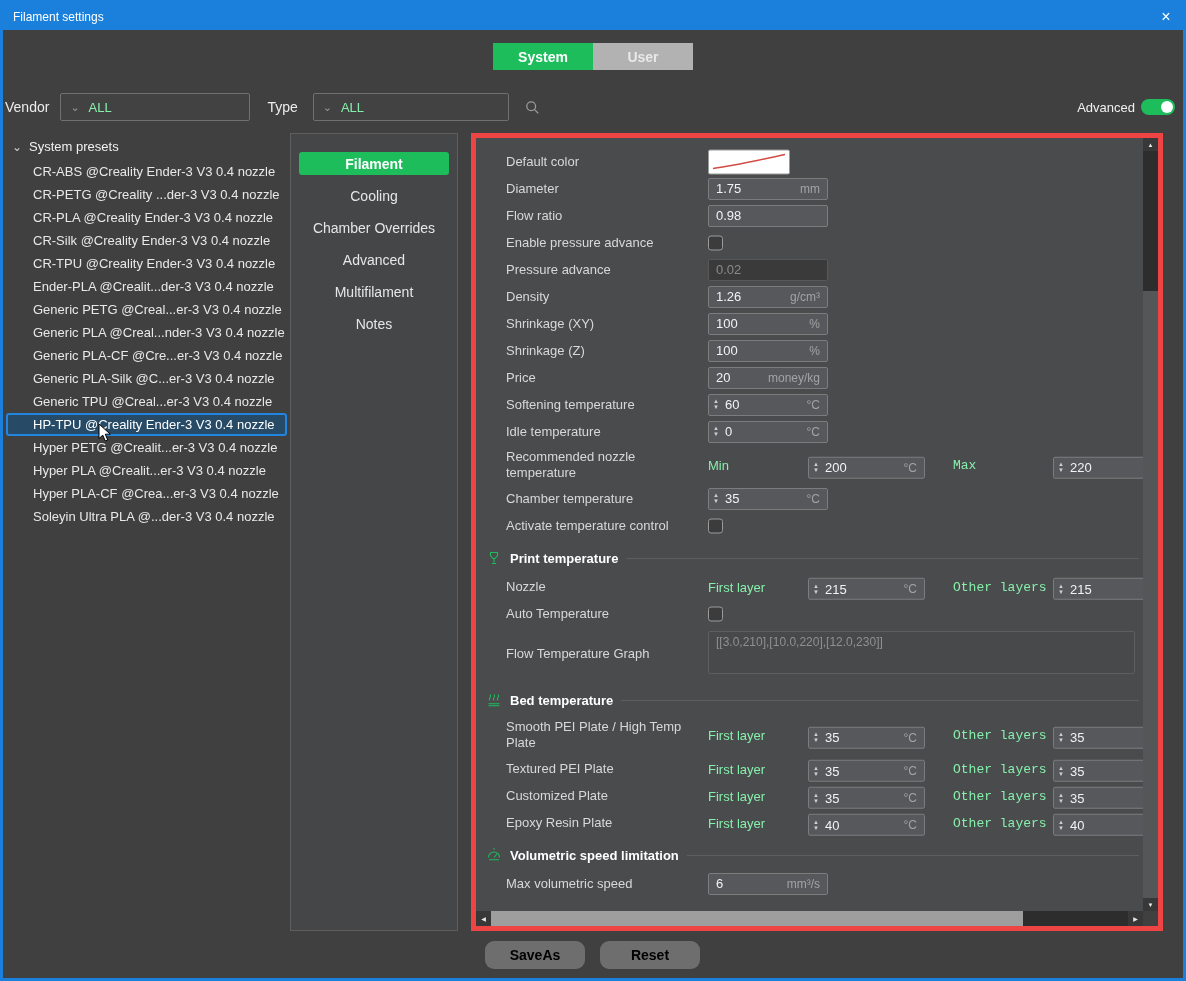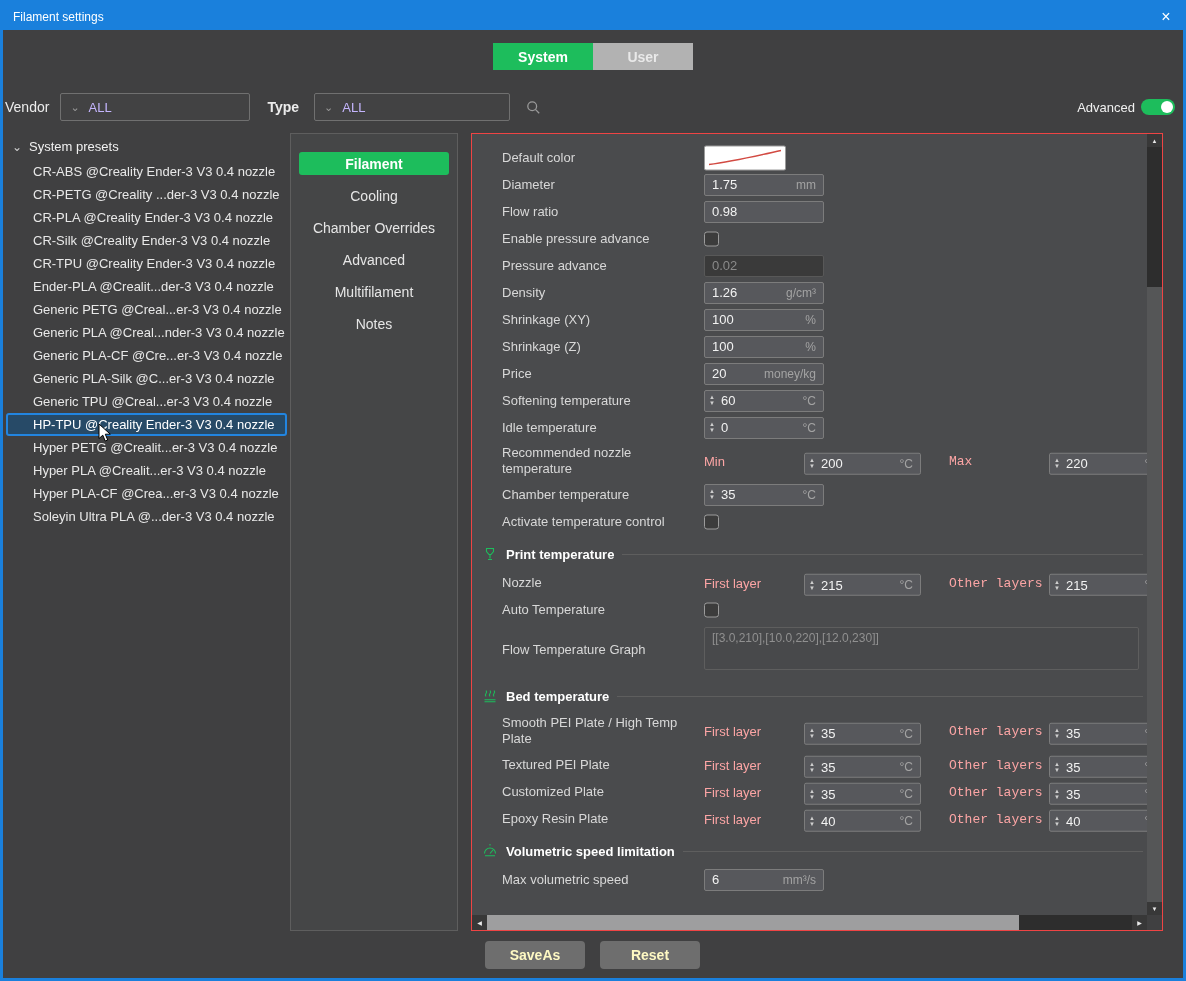--- a/index.html
+++ b/index.html
@@ -10,52 +10,52 @@
   .close{margin-left:auto;color:#fff;font-size:16px;width:34px;text-align:center;}
   
   .mode-tabs{position:absolute;left:50%;top:40px;transform:translateX(-50%);display:flex;}
   .tab{width:100px;height:27px;display:flex;align-items:center;justify-content:center;font-size:14px;font-weight:bold;}
   .tab.system{background:#1dbd5c;color:#fff;}
   .tab.user{background:#b2b2b2;color:#e9e9e9;}
   
   .filterbar{position:absolute;left:0;top:88px;right:0;height:32px;display:flex;align-items:center;}
   .flabel{color:#ececec;font-size:14px;text-align:center;}
   .vendor-label{margin-left:2px;}
-  .type-label{margin-left:17px;font-weight:bold;}
+  .type-label{margin-left:17px;}
   .dropdown{height:28px;border:1px solid #707070;border-radius:2px;display:flex;align-items:center;background:#424243;box-sizing:border-box;}
   .dd-vendor{width:190px;margin-left:11px;}
   .dd-type{width:196px;margin-left:15px;}
   .dd-chevron{color:#9a9a9a;font-size:11px;margin:0 9px;}
-  .dd-value{color:#c4b5fd;font-size:13px;}
+  .dd-value{color:#86efac;font-size:13px;}
   .search{margin-left:16px;display:flex;align-items:center;}
   .advanced{margin-left:auto;margin-right:8px;display:flex;align-items:center;gap:6px;}
   .adv-label{color:#f0f0f0;font-size:13px;}
   .toggle{width:34px;height:16px;border-radius:9px;background:#1dbd5c;position:relative;display:inline-block;}
   .toggle i{position:absolute;right:2px;top:2px;width:12px;height:12px;border-radius:50%;background:#fff;}
   
   .tree{position:absolute;left:0;top:130px;width:287px;bottom:54px;overflow:hidden;}
   .tree-root{display:flex;align-items:center;gap:7px;padding:6px 0 6px 9px;color:#f0f0f0;font-size:13px;}
   .tree-chevron{color:#cfcfcf;font-size:12px;line-height:10px;}
   .preset{height:23px;display:flex;align-items:center;padding-left:30px;color:#e8e8e8;font-size:13px;white-space:nowrap;box-sizing:border-box;}
   .preset.selected{height:23px;border:2px solid #2285e0;background:#274a67;border-radius:3px;margin:0 3px;padding-left:25px;color:#fff;}
   
   .nav{position:absolute;left:287px;top:130px;width:168px;height:798px;border:1px solid #5e5e5e;background:#454647;box-sizing:border-box;padding-top:18px;}
   .nav-item{width:150px;height:23px;margin:0 auto 9px;display:flex;align-items:center;justify-content:center;font-size:14px;color:#e6e6e6;border-radius:3px;}
   .nav-item.active{background:#1dbd5c;color:#fff;font-weight:bold;}
   
-  .main{position:absolute;left:468px;top:130px;width:692px;height:798px;border:1px solid #ef4444;background:#4a4b4d;box-sizing:border-box;}
+  .main{position:absolute;left:468px;top:130px;width:692px;height:798px;border:5px solid #ef4444;background:#4a4b4d;box-sizing:border-box;}
   .rows{position:absolute;left:0;top:0;right:15px;bottom:15px;overflow:hidden;padding-top:10px;}
   .row{position:relative;min-height:27px;}
   .row.tall{min-height:40px;}
   .row.graph{min-height:54px;}
   .lbl{position:absolute;left:30px;top:50%;transform:translateY(-50%);width:185px;color:#d8d8d8;font-size:13px;line-height:1.25;}
   .ctrl{position:absolute;left:232px;top:50%;transform:translateY(-50%);display:flex;align-items:center;}
   .abs{position:absolute;top:50%;transform:translateY(-50%);}
   .s1{left:332px;} .s2{left:577px;}
-  .sub{position:absolute;top:50%;transform:translateY(-50%);color:#fca5a5;font-size:13px;white-space:nowrap;}
+  .sub{position:absolute;top:50%;transform:translateY(-50%);color:#86efac;font-size:13px;white-space:nowrap;}
   .sub1{left:232px;} .sub2{left:477px;font-family:Liberation Mono, monospace;}
   .inp,.spin{box-sizing:border-box;display:inline-flex;align-items:center;height:22px;background:#57585c;border:1px solid #7c7c7c;border-radius:2px;overflow:hidden;}
   .inp{width:120px;}
   .inp .v{padding-left:7px;color:#f2f2f2;font-size:13px;}
   .inp .u,.spin .u{margin-left:auto;padding-right:7px;color:#a3a3a3;font-size:12px;white-space:nowrap;}
   .inp.dis{background:#3a3a3a;border-color:#585858;}
   .inp.dis .v{color:#8a8a8a;}
   .spin .arr{display:flex;flex-direction:column;align-items:center;justify-content:center;width:14px;gap:1px;flex:none;}
   .spin .arr i{font-style:normal;color:#cfcfcf;font-size:6px;line-height:5px;}
   .spin .v{padding-left:2px;color:#f2f2f2;font-size:13px;}
@@ -71,21 +71,21 @@
   .sbtn{position:absolute;background:#383838;color:#e8e8e8;font-size:6px;display:flex;align-items:center;justify-content:center;}
   .vscroll .sbtn{left:0;width:15px;height:13px;}
   .vscroll .up{top:0;} .vscroll .down{bottom:0;}
   .vthumb{position:absolute;left:0;top:13px;width:15px;height:140px;background:#2d2d2d;}
   .hscroll{position:absolute;left:0;bottom:0;right:15px;height:15px;background:#2d2d2d;}
   .hscroll .sbtn{top:0;width:15px;height:15px;}
   .hscroll .left{left:0;} .hscroll .right{right:0;}
   .hthumb{position:absolute;left:15px;top:0;height:15px;width:532px;background:#9e9e9f;}
   .corner{position:absolute;right:0;bottom:0;width:15px;height:15px;background:#404041;}
   
-  .footer-btn{position:absolute;top:938px;width:100px;height:28px;background:#6e6e6e;border-radius:4px;color:#fef9c3;font-size:14px;font-weight:bold;display:flex;align-items:center;justify-content:center;}
+  .footer-btn{position:absolute;top:938px;width:100px;height:28px;background:#6e6e6e;border-radius:9px;color:#000000;font-size:14px;font-weight:bold;display:flex;align-items:center;justify-content:center;}
   .saveas{left:482px;} .resetb{left:597px;}
   .cursor{position:absolute;left:95px;top:420px;z-index:20;}
 </style>
 </head>
 <body>
 
 <div class="window">
 
   <div class="titlebar">
     <span class="title">Filament settings</span>

